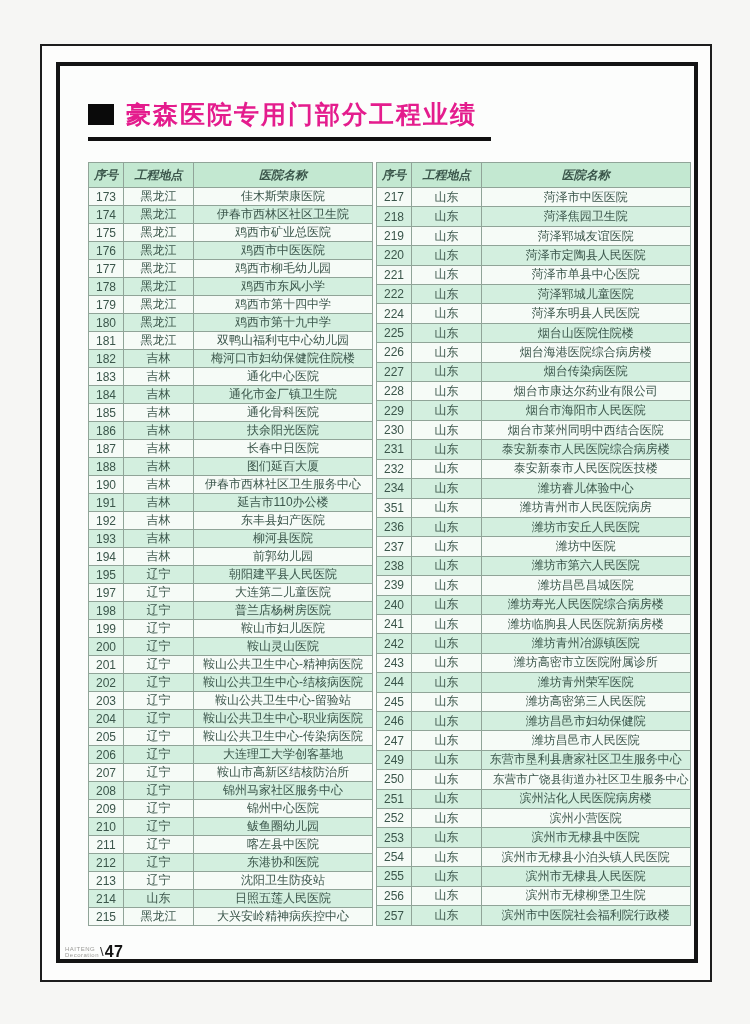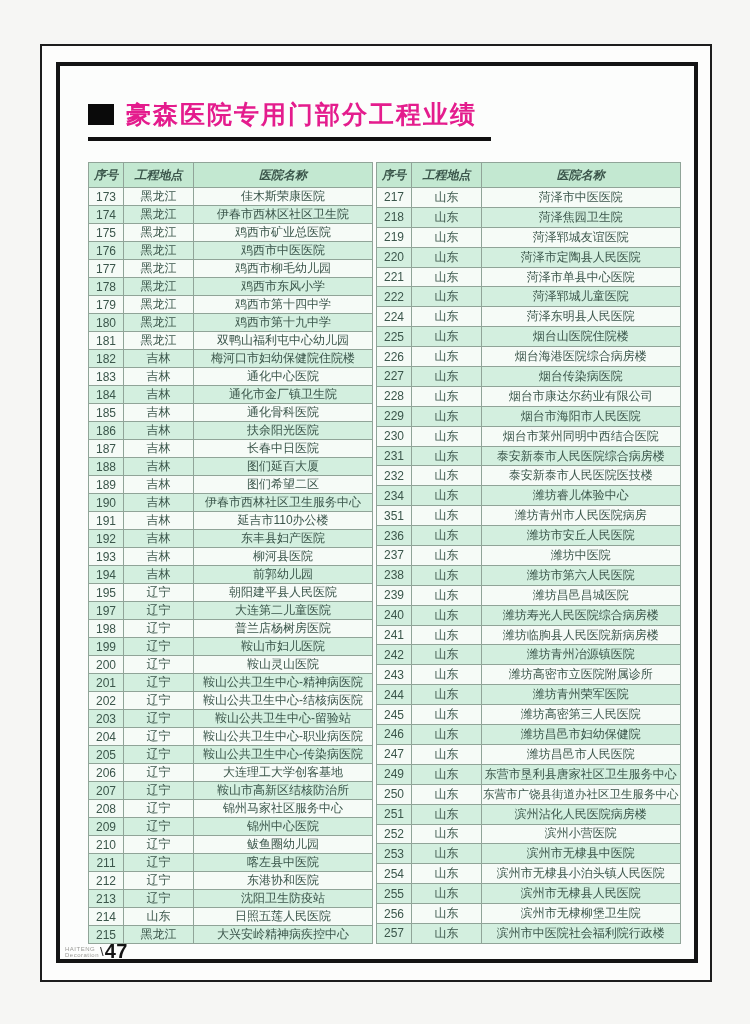--- a/index.html
+++ b/index.html
@@ -62,21 +62,21 @@
     position:absolute; left:5px; bottom:1px;
     display:flex; align-items:flex-end; gap:1px;
     background:transparent;
   }
   .brand {
     display:flex; flex-direction:column; line-height:6px;
     color:#9a9a96; font-size:6px; letter-spacing:0.5px;
   }
   .divider { font-size:13px; color:#2a2a2a; line-height:12px; }
   .page-num {
-    font-size:20px; font-weight:bold; color:#141414; line-height:13px;
+    font-size:16px; font-weight:bold; color:#141414; line-height:13px;
     letter-spacing:0.5px;
   }
 </style>
 </head>
 <body>
 
 <div class="outer-frame">
   <div class="inner-frame">
 
     <div class="title-block">
@@ -168,25 +168,20 @@
               <td class="c0"><span class="fit">187</span></td>
               <td class="c1"><span class="fit">吉林</span></td>
               <td class="c2"><span class="fit">长春中日医院</span></td>
             </tr>
             <tr>
               <td class="c0"><span class="fit">188</span></td>
               <td class="c1"><span class="fit">吉林</span></td>
               <td class="c2"><span class="fit">图们延百大厦</span></td>
             </tr>
             <tr>
-              <td class="c0"><span class="fit">189</span></td>
-              <td class="c1"><span class="fit">吉林</span></td>
-              <td class="c2"><span class="fit">图们希望二区</span></td>
-            </tr>
-            <tr>
               <td class="c0"><span class="fit">190</span></td>
               <td class="c1"><span class="fit">吉林</span></td>
               <td class="c2"><span class="fit">伊春市西林社区卫生服务中心</span></td>
             </tr>
             <tr>
               <td class="c0"><span class="fit">191</span></td>
               <td class="c1"><span class="fit">吉林</span></td>
               <td class="c2"><span class="fit">延吉市110办公楼</span></td>
             </tr>
             <tr>
@@ -461,21 +456,21 @@
               <td class="c2"><span class="fit">潍坊昌邑市人民医院</span></td>
             </tr>
             <tr>
               <td class="c0"><span class="fit">249</span></td>
               <td class="c1"><span class="fit">山东</span></td>
               <td class="c2"><span class="fit">东营市垦利县唐家社区卫生服务中心</span></td>
             </tr>
             <tr>
               <td class="c0"><span class="fit">250</span></td>
               <td class="c1"><span class="fit">山东</span></td>
-              <td class="c2"><span class="fit" style="font-size: 11.5px;">东营市广饶县街道办社区卫生服务中心</span></td>
+              <td class="c2"><span class="fit" style="font-size: 11.5px; padding-left: 10px;">东营市广饶县街道办社区卫生服务中心</span></td>
             </tr>
             <tr>
               <td class="c0"><span class="fit">251</span></td>
               <td class="c1"><span class="fit">山东</span></td>
               <td class="c2"><span class="fit">滨州沾化人民医院病房楼</span></td>
             </tr>
             <tr>
               <td class="c0"><span class="fit">252</span></td>
               <td class="c1"><span class="fit">山东</span></td>
               <td class="c2"><span class="fit">滨州小营医院</span></td>

